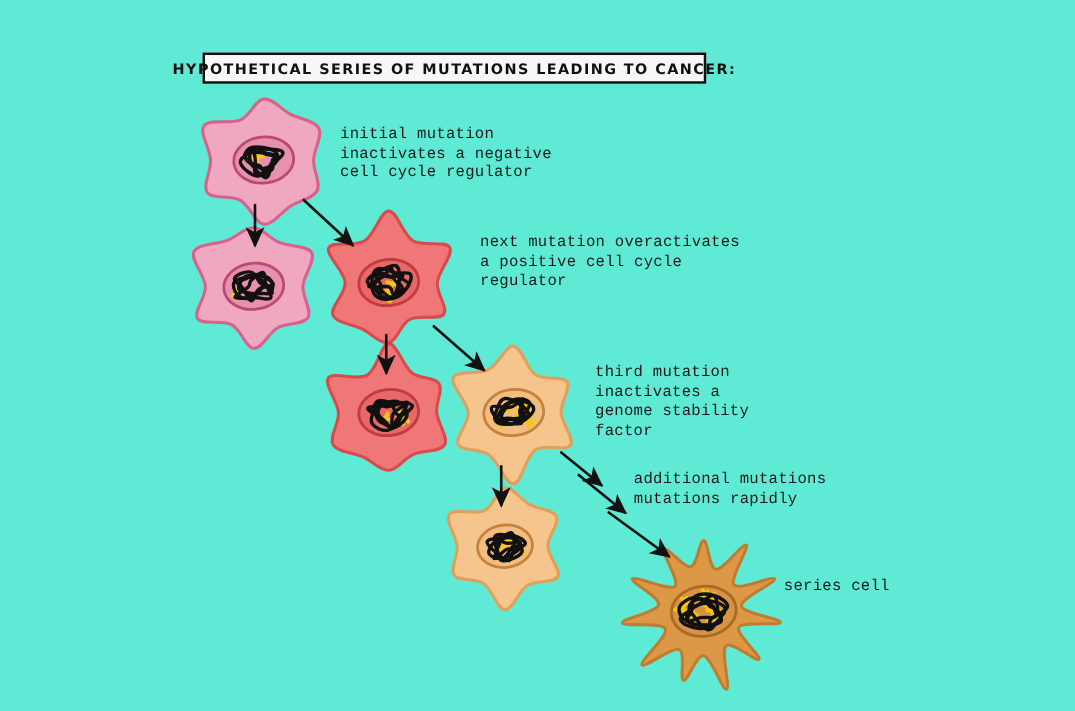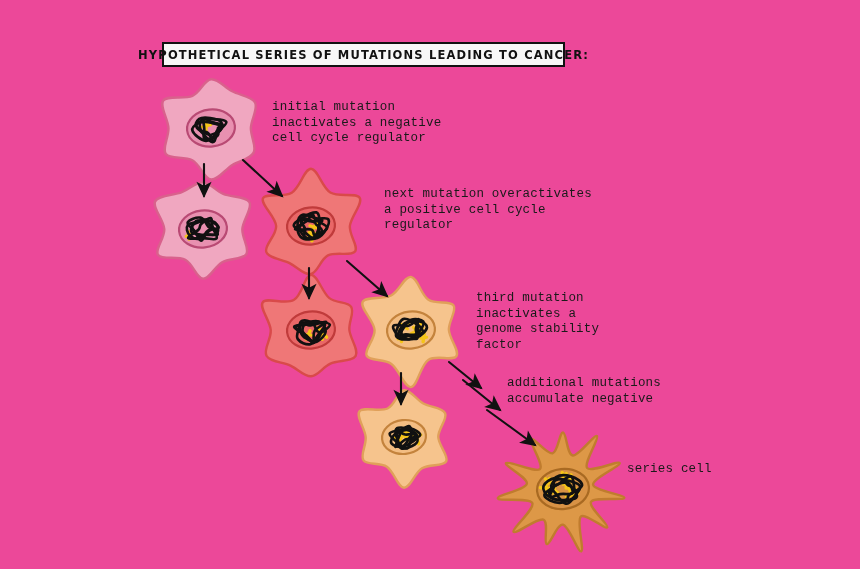--- a/index.html
+++ b/index.html
@@ -8,21 +8,21 @@
     padding: 0;
     background: #ffffff;
   }
   body {
     font-family: "DejaVu Sans", sans-serif;
   }
   #stage {
     position: relative;
     width: 860px;
     height: 569px;
-    background: #ec4899;
+    background: #5eead4;
     overflow: hidden;
   }
 
   
   #title-box {
     position: absolute;
     left: 162px;
     top: 42px;
     width: 403px;
     height: 25px;
@@ -247,16 +247,16 @@
 inactivates a negative
 cell cycle regulator</div>
       <div class="annot" style="left: 370px; top: 187px; margin-left: 14px;">next mutation overactivates
 a positive cell cycle
 regulator</div>
       <div class="annot" style="left: 476px; top: 291px;">third mutation
 inactivates a
 genome stability
 factor</div>
       <div class="annot" style="left: 507px; top: 376px;">additional mutations
-accumulate negative</div>
+mutations rapidly</div>
       <div class="annot" style="left: 627px; top: 462px;">series cell</div>
     </div>
 </div>
 
 </body></html>

